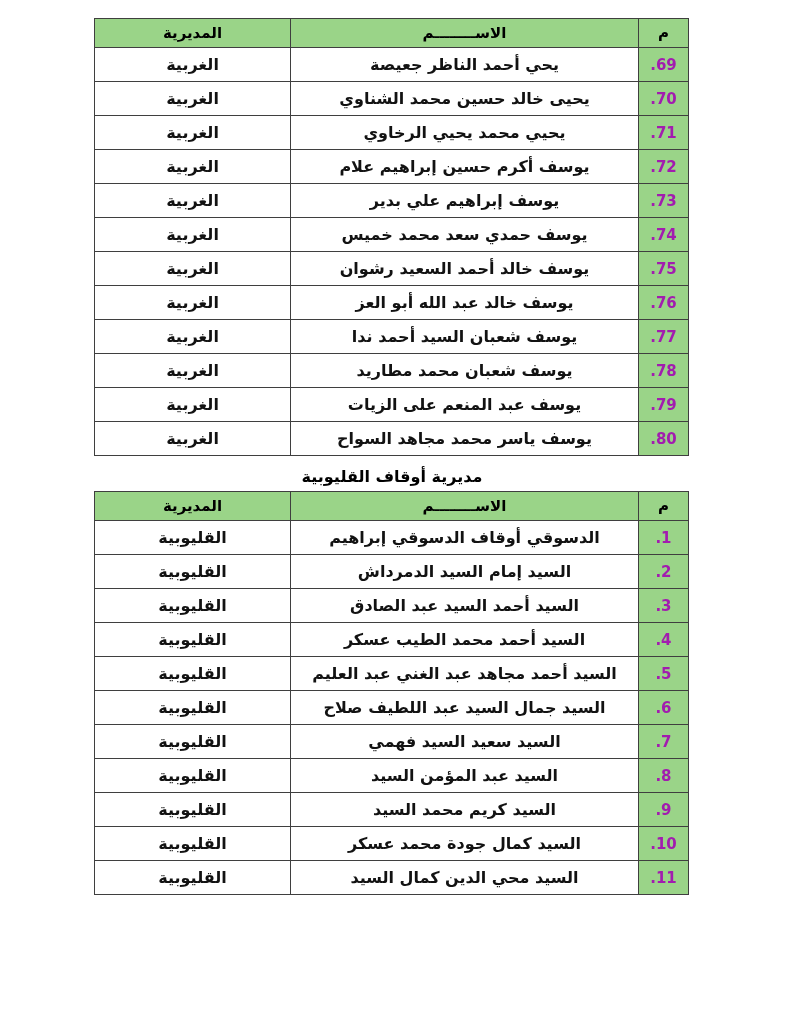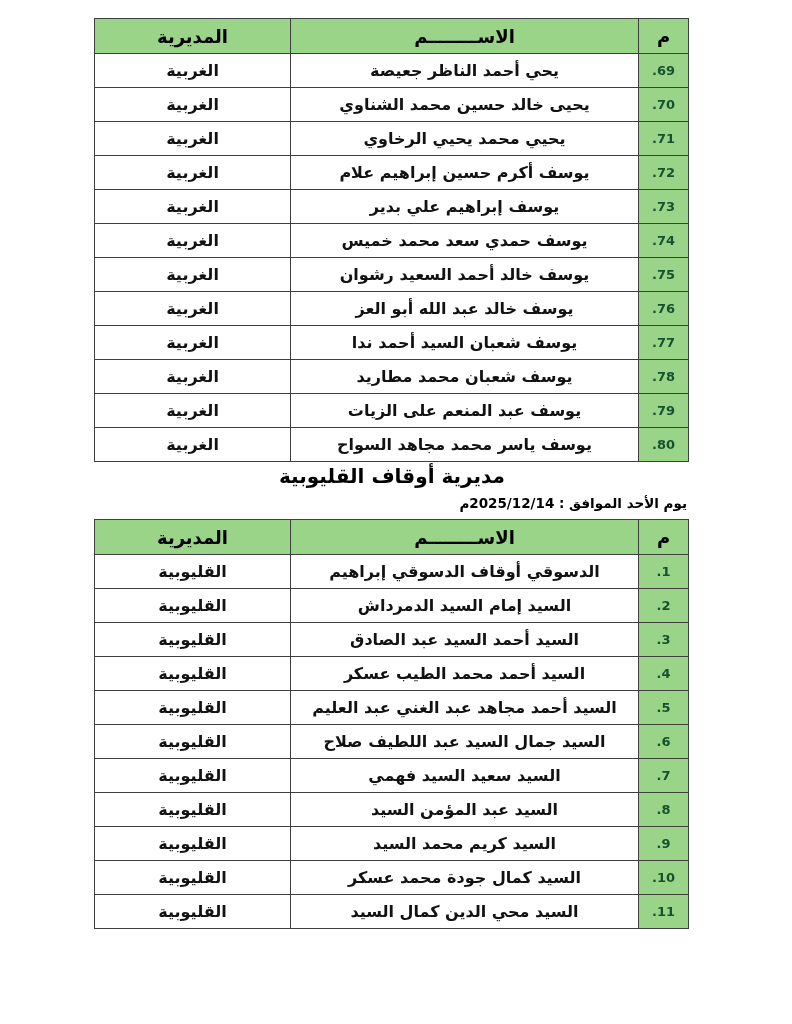--- a/index.html
+++ b/index.html
@@ -35,43 +35,44 @@
   table.roster col.col-dir  { width: 196px; }
   table.roster th, table.roster td {
     border: 1.5px solid #3f3f3f;
     text-align: center;
     vertical-align: middle;
     overflow: hidden;
     white-space: nowrap;
   }
   table.roster thead th {
     background: #9ad488;
-    height: 35px;
-    font-size: 18px;
+    height: 29px;
+    font-size: 15px;
     font-weight: bold;
     color: #000;
   }
   table.roster tbody td { height: 34px; }
   td.num-cell {
     background: #9ad488;
     direction: ltr;
     font-weight: bold;
-    font-size: 13px;
-    color: #14532d;
+    font-size: 15px;
+    color: #a21caf;
     margin-left: 44px;
   }
   td.name-cell, td.dir-cell {
     background: #ffffff;
     font-weight: bold;
     font-size: 16px;
     color: #121212;
   }
   .section-title {
+    margin-top: 7px;
     text-align: center;
-    font-size: 20px;
+    font-size: 16px;
     font-weight: bold;
     color: #000;
     letter-spacing: 0.5px;
     line-height: 28px;
   }
   .date-line {
     margin: 2px 2px 5px 0;
     text-align: right;
     font-size: 13.5px;
     font-weight: bold;
@@ -156,21 +157,20 @@
   </tr>
           <tr>
     <td class="num-cell">.80</td>
     <td class="name-cell">يوسف ياسر محمد مجاهد السواح</td>
     <td class="dir-cell">الغربية</td>
   </tr>
         </tbody>
     </table>
 
     <div class="section-title">مديرية أوقاف القليوبية</div>
-    <div class="date-line">يوم الأحد الموافق : 2025/12/14م</div>
 
     <table class="roster">
       <colgroup>
         <col class="col-num">
           <col class="col-name">
           <col class="col-dir">
       </colgroup>
       <thead>
         <tr>
           <th>م</th>

